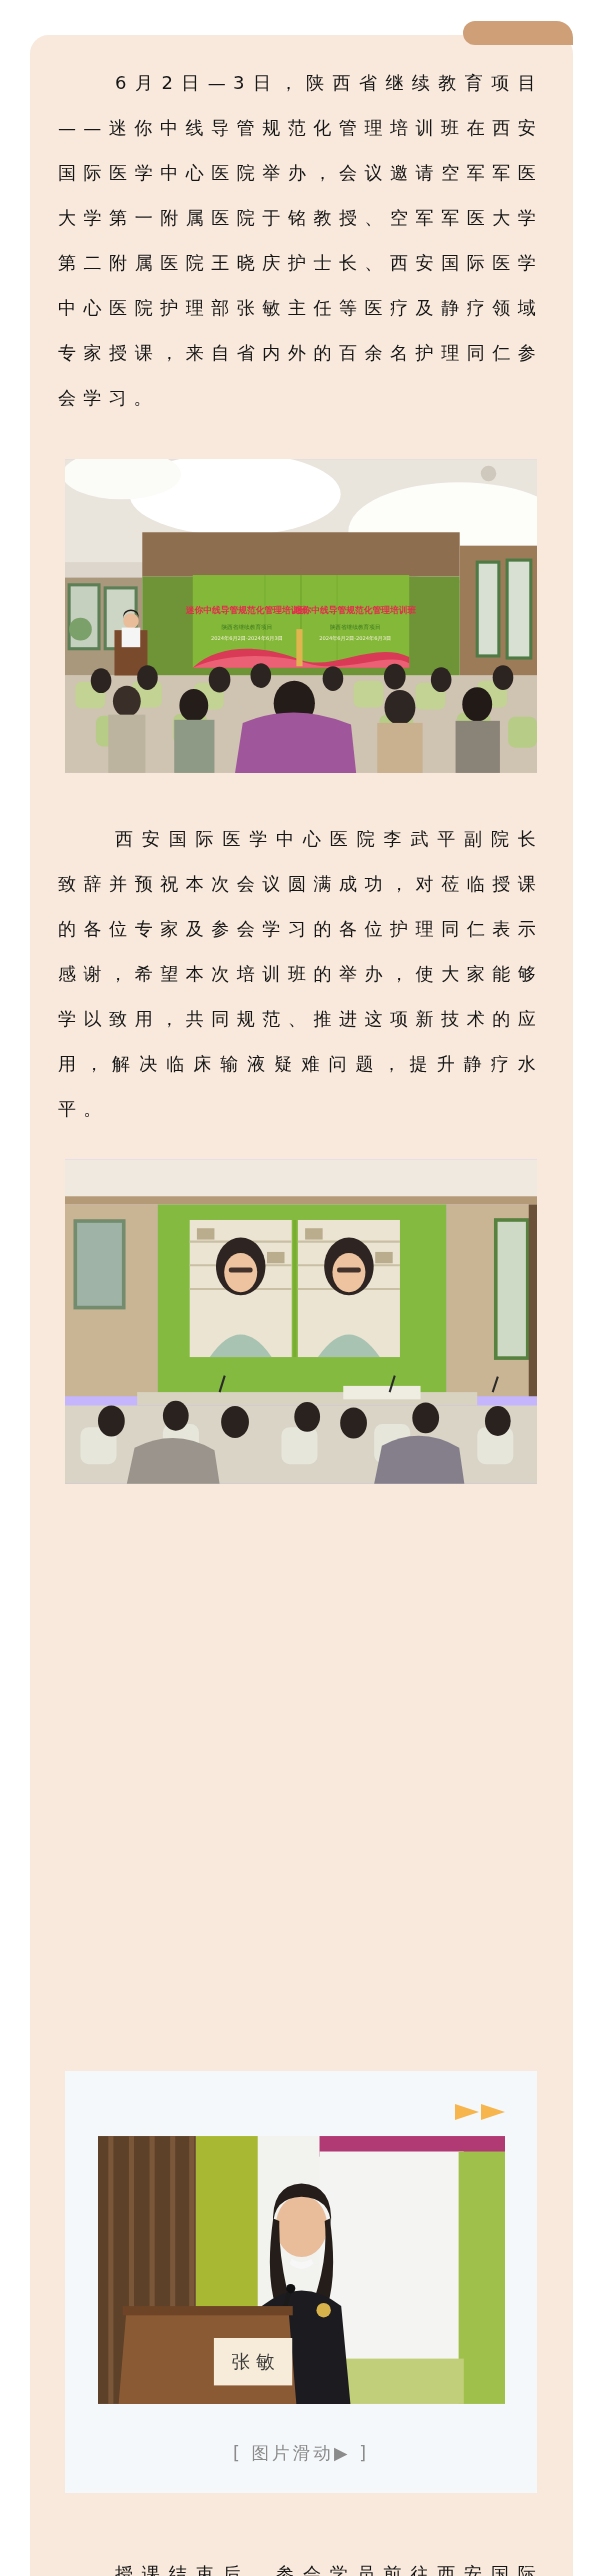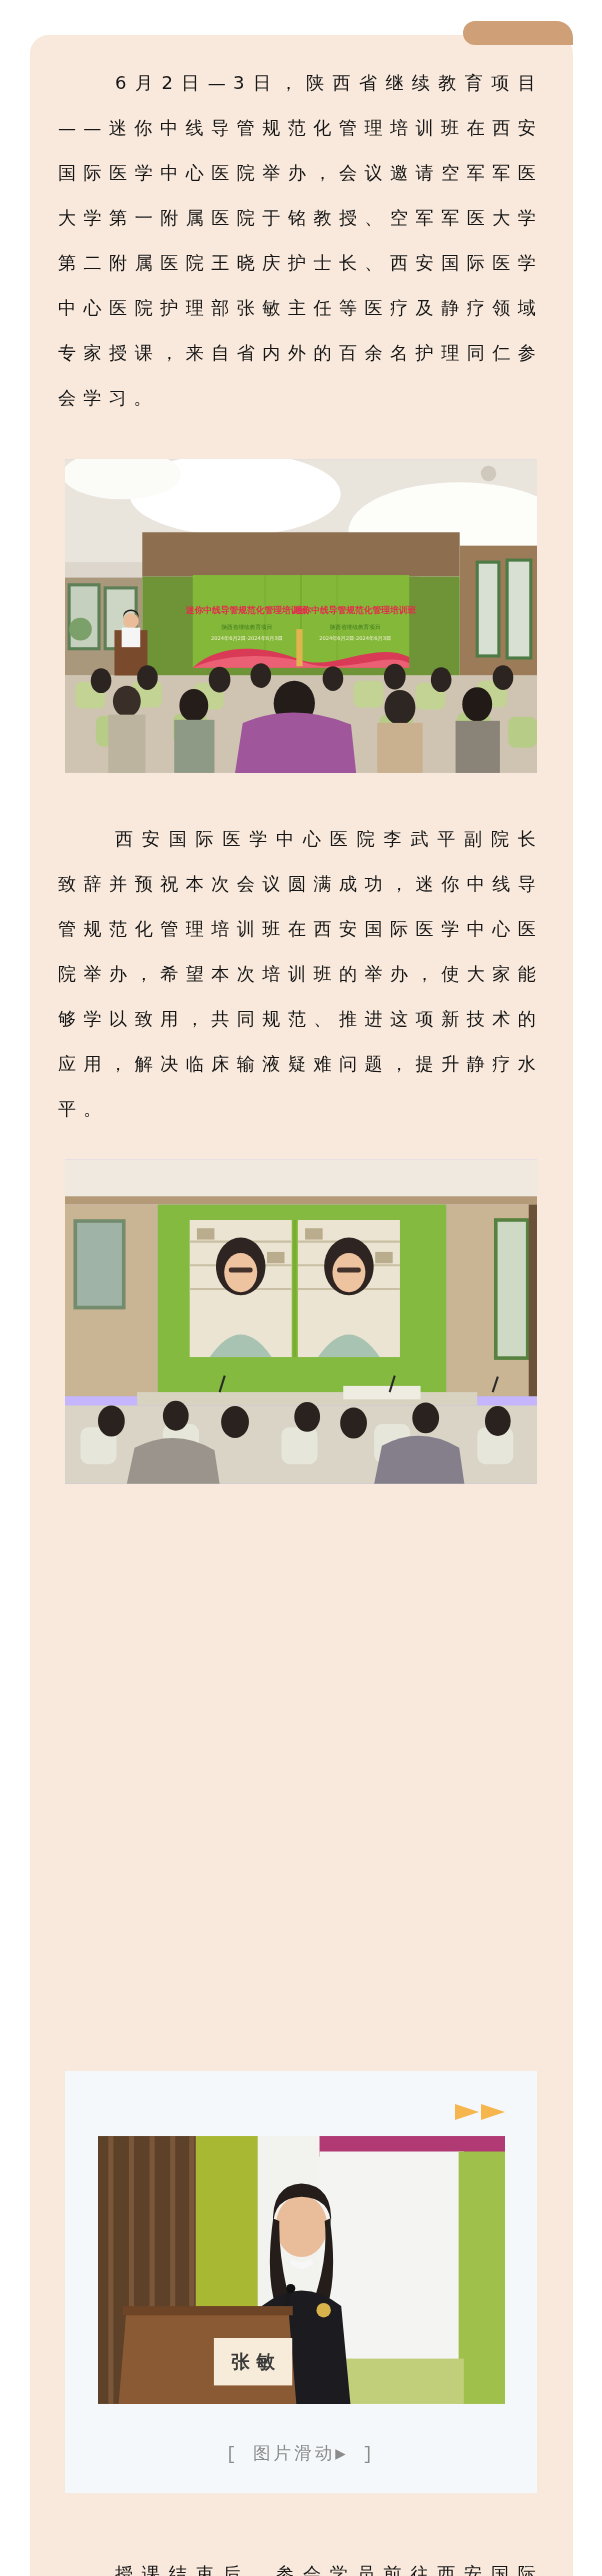--- a/index.html
+++ b/index.html
@@ -8,26 +8,26 @@
   .card{position:absolute;left:30px;top:35px;width:543px;height:3608px;
         background:#f8e9dc;border-radius:18.5px;}
   .top-tab{position:absolute;left:463px;top:20.6px;width:110px;height:24px;
         background:#cfa077;border-radius:13.4px 18.5px 0 13.4px;}
   .para{position:absolute;left:28px;width:485px;margin:0;
         font-size:18px;line-height:45px;letter-spacing:7.2px;
         text-align:justify;text-indent:57px;color:#161616;}
   .photo{position:absolute;left:35px;width:472px;overflow:hidden;background:#c4b5fd;}
   .photo svg{display:block;}
   .gallery{position:absolute;left:35px;width:472px;height:422px;background:#f5f8fb;}
-  .gallery-photo{position:absolute;left:33px;top:65px;width:407px;height:268px;overflow:hidden;font-weight:bold;}
+  .gallery-photo{position:absolute;left:33px;top:65px;width:407px;height:268px;overflow:hidden;}
   .ff-arrows{position:absolute;top:33px;right:32px;display:flex;gap:2.1px;}
   .tri{width:0;height:0;border-top:8.2px solid transparent;border-bottom:8.2px solid transparent;
        border-left:24px solid #f7b54e;}
   .gallery-caption{position:absolute;left:0;top:370px;width:472px;text-align:center;
-       color:#8b8b8b;font-size:17.5px;letter-spacing:3.1px;font-family:Liberation Mono, monospace;}
+       color:#8b8b8b;font-size:17.5px;letter-spacing:3.1px;}
 </style>
 </head>
 <body>
 
 <div class="page">
 
   <div class="card">
 
     <p class="para" style="top:25px">6月2日—3日，陕西省继续教育项目——迷你中线导管规范化管理培训班在西安国际医学中心医院举办，会议邀请空军军医大学第一附属医院于铭教授、空军军医大学第二附属医院王晓庆护士长、西安国际医学中心医院护理部张敏主任等医疗及静疗领域专家授课，来自省内外的百余名护理同仁参会学习。</p>
 
@@ -101,21 +101,21 @@
           <ellipse cx="445" cy="474" rx="40" ry="44" fill="#241c18"></ellipse>
           <path d="M330 609 L345 512 Q445 470 555 515 L565 609 Z" fill="#a0569a"></path>
           <ellipse cx="650" cy="482" rx="30" ry="34" fill="#2e2622"></ellipse>
             <rect x="606" y="512" width="88" height="97" fill="#c9b08e"></rect>
           <ellipse cx="800" cy="476" rx="29" ry="33" fill="#211a16"></ellipse>
             <rect x="758" y="508" width="86" height="101" fill="#8a8378"></rect>
         </g>
       </svg>
     </div>
 
-    <p class="para" style="top:781px">西安国际医学中心医院李武平副院长致辞并预祝本次会议圆满成功，迷你中线导管规范化管理培训班在西安国际医学中心医院举办，希望本次培训班的举办，使大家能够学以致用，共同规范、推进这项新技术的应用，解决临床输液疑难问题，提升静疗水平。</p>
+    <p class="para" style="top:781px">西安国际医学中心医院李武平副院长致辞并预祝本次会议圆满成功，对莅临授课的各位专家及参会学习的各位护理同仁表示感谢，希望本次培训班的举办，使大家能够学以致用，共同规范、推进这项新技术的应用，解决临床输液疑难问题，提升静疗水平。</p>
 
     <div class="photo" style="top:1124px;height:325px">
       <svg width="472" height="325" viewBox="0 0 916 630">
         <rect x="0" y="0" width="916" height="88" fill="#efe9df"></rect>
         <rect x="0" y="72" width="916" height="16" fill="#b59a78"></rect>
         <rect x="0" y="88" width="180" height="372" fill="#c9b493"></rect>
         <rect x="20" y="120" width="94" height="168" fill="#9fb3a6" stroke="#738c6e" stroke-width="7"></rect>
         <rect x="740" y="88" width="176" height="372" fill="#c9b493"></rect>
         <rect x="836" y="118" width="62" height="268" fill="#cfdac6" stroke="#56813f" stroke-width="7"></rect>
         <rect x="900" y="88" width="16" height="372" fill="#6b5138"></rect>

